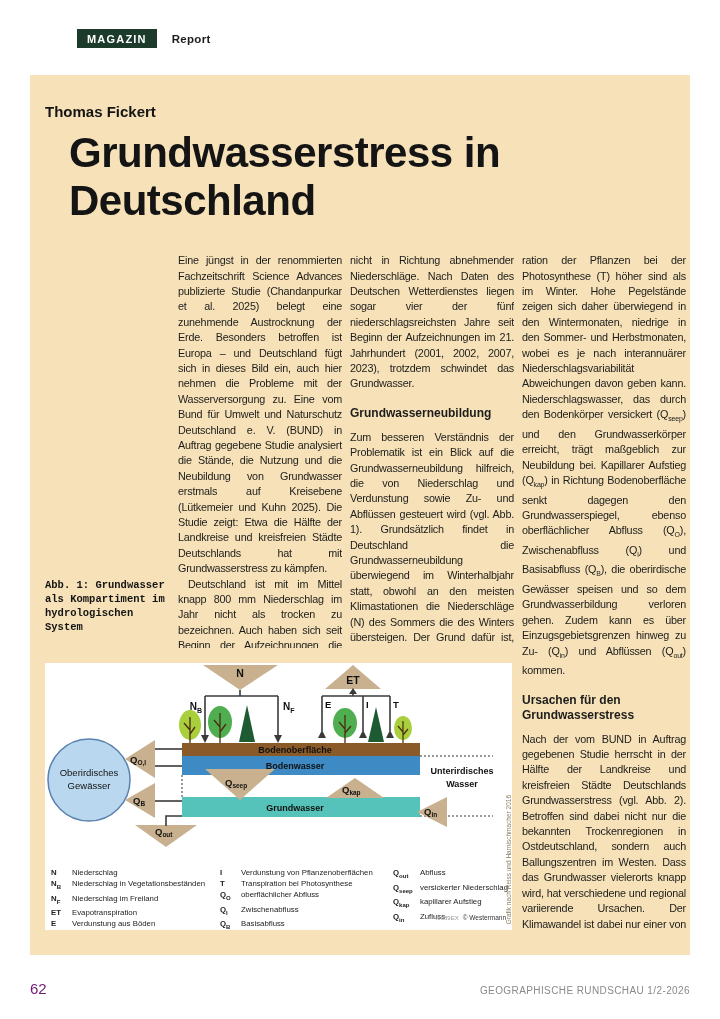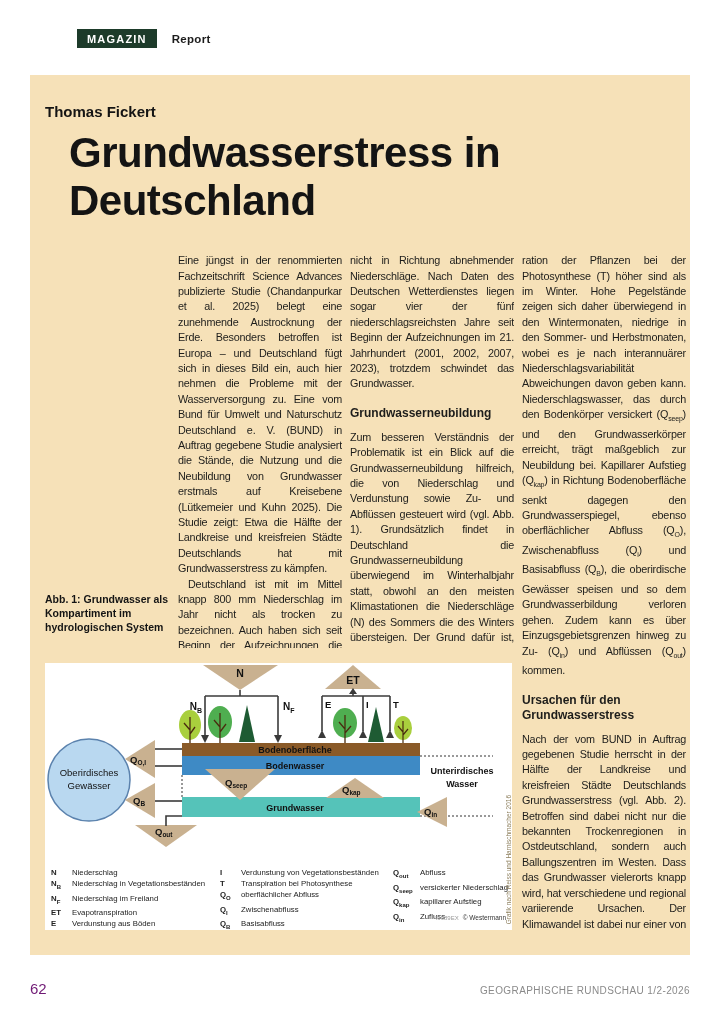--- a/index.html
+++ b/index.html
@@ -18,21 +18,21 @@
   .section-label { font-size:11.5px; font-weight:600; color:#1c1c1c; letter-spacing:0.3px; }
 
   
   .article { position:absolute; top:75px; left:30px; width:660px; height:880px; background:#f6e1b8; padding:28px 4px 0 15px; }
   .author { font-size:15px; font-weight:600; color:#141414; }
   .title  { font-size:42px; line-height:48px; font-weight:700; color:#141414; letter-spacing:-0.5px; margin-top:9px;margin-left:24px; }
 
   .content { display:flex; gap:8px; margin-top:28px; }
   .left-zone { width:469px; flex-shrink:0; }
   .text-row { display:flex; gap:8px; height:395px; overflow:hidden; }
-  .caption-col { width:125px; flex-shrink:0; display:flex; flex-direction:column; justify-content:flex-end; }
+  .caption-col { width:125px; flex-shrink:0; display:flex; flex-direction:column; justify-content:flex-end;font-family:Liberation Mono, monospace; }
   .caption { font-size:10.5px; line-height:14px; font-weight:700; color:#141414; padding-bottom:14px; }
 
   .tcol {
     width:164px; flex-shrink:0;
     font-size:10.8px; line-height:15.4px; letter-spacing:-0.2px;
     text-align:justify; color:#1d1d1b;
     overflow:hidden;
     hyphens:auto; -webkit-hyphens:auto;
   }
   .tcol p { margin:0; }
@@ -203,21 +203,21 @@
                   <span class="ltxt">Evapotranspiration</span>
                 </div>
               <div class="lrow">
                   <span class="lsym">E</span>
                   <span class="ltxt">Verdunstung aus Böden</span>
                 </div>
             </div>
             <div class="lcol lcol2">
               <div class="lrow">
                   <span class="lsym">I</span>
-                  <span class="ltxt">Verdunstung von Vegetationsbeständen</span>
+                  <span class="ltxt">Verdunstung von Pflanzenoberflächen</span>
                 </div>
               <div class="lrow">
                   <span class="lsym">T</span>
                   <span class="ltxt">Transpiration bei Photosynthese</span>
                 </div>
               <div class="lrow">
                   <span class="lsym">Q<sub>O</sub></span>
                   <span class="ltxt">oberflächlicher Abfluss</span>
                 </div>
               <div class="lrow">

